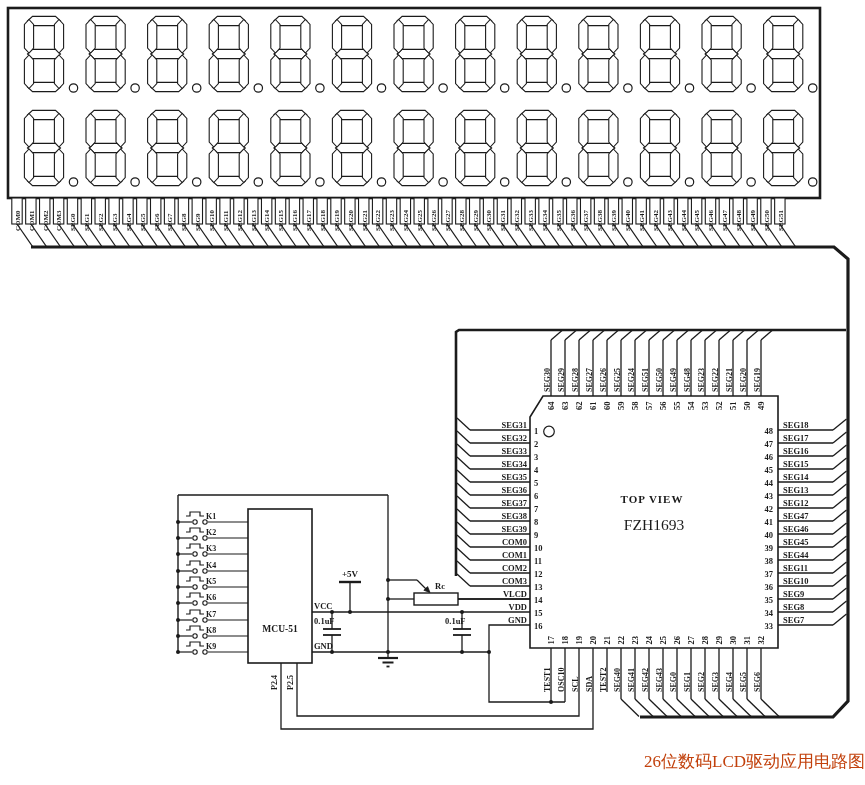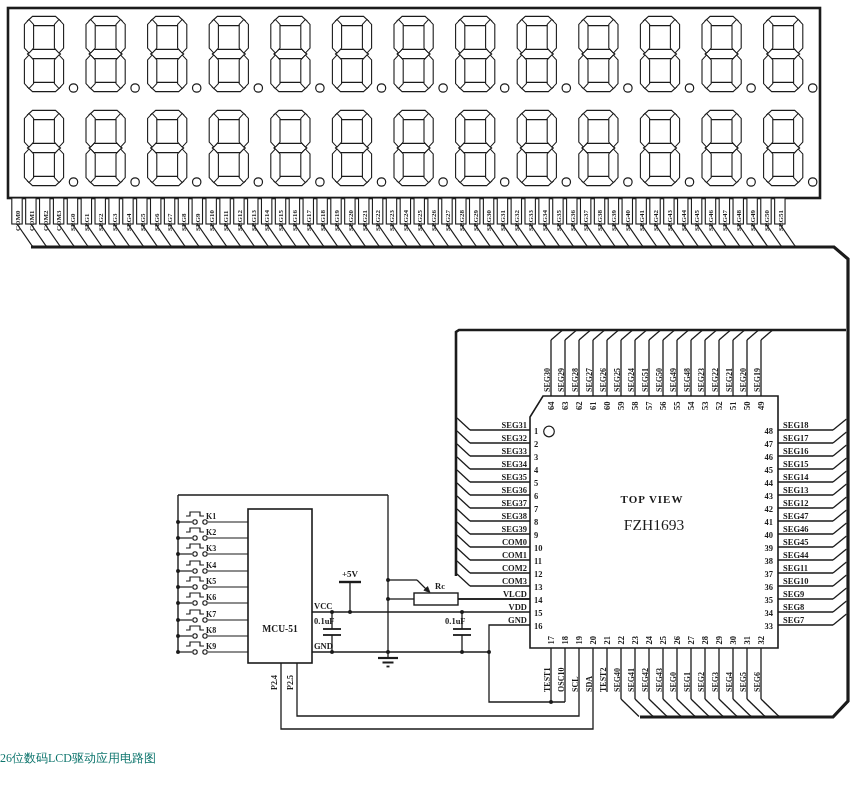--- a/index.html
+++ b/index.html
@@ -1,20 +1,20 @@
 <!DOCTYPE html>
 <html><head>
 <meta charset="utf-8">
 <style>
   html,body{margin:0;padding:0;background:#e8e8e8;}
   .page{position:relative;width:865px;height:785px;background:#ffffff;overflow:hidden;
         font-family:"Liberation Serif","DejaVu Serif",serif;}
   svg{position:absolute;left:0;top:0;}
-  .caption{position:absolute;left:0;top:750px;width:100%;text-align:left;
-           font-size:12px;color:#0f766e;font-family:"Liberation Serif","DejaVu Serif",serif;}
+  .caption{position:absolute;left:0;top:750px;width:100%;text-align:right;
+           font-size:17px;color:#c2410c;font-family:"Liberation Serif","DejaVu Serif",serif;}
 </style>
 </head>
 <body>
 
 <div class="page">
   <svg id="schematic" width="865" height="785" viewBox="0 0 865 785">
       <g>
         <path d="M 31 247 H 834 L 848 259 V 701 L 833 717 H 640" stroke="#1b1b1b" stroke-width="3.2" fill="none"></path>
         <path d="M 456 576 V 332 L 459 330 H 846" stroke="#1b1b1b" stroke-width="2.6" fill="none"></path>
       </g>

